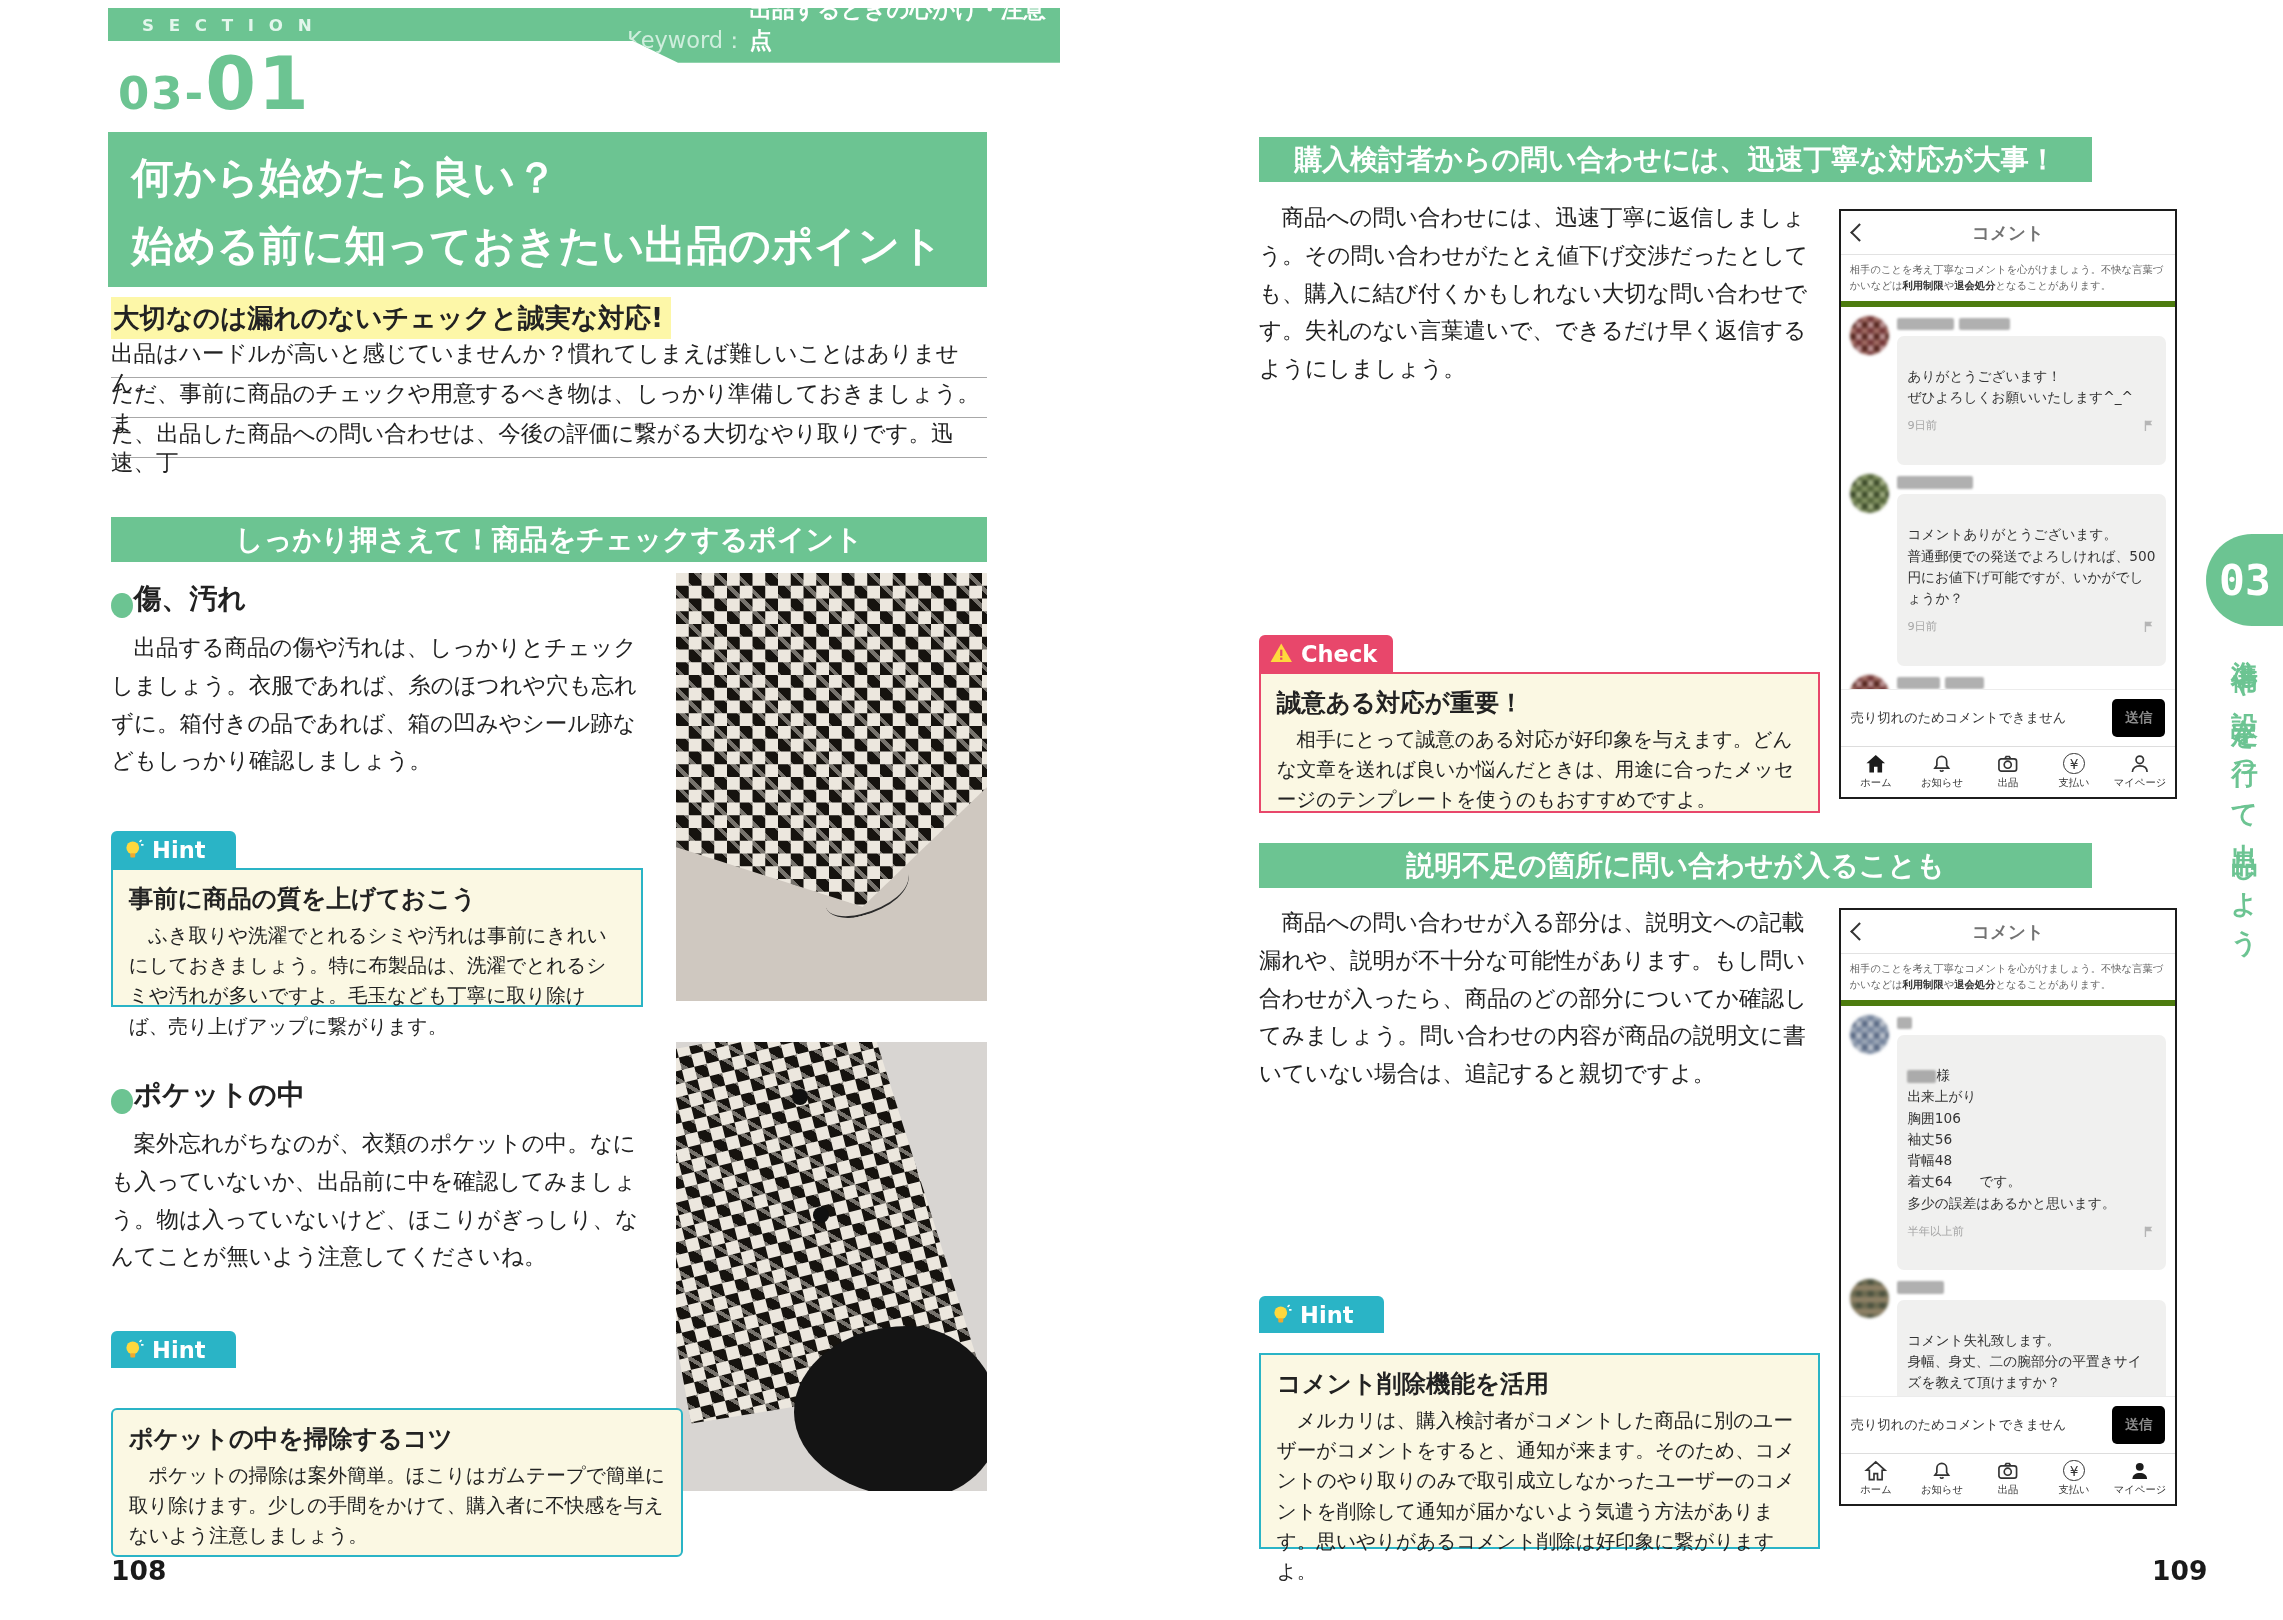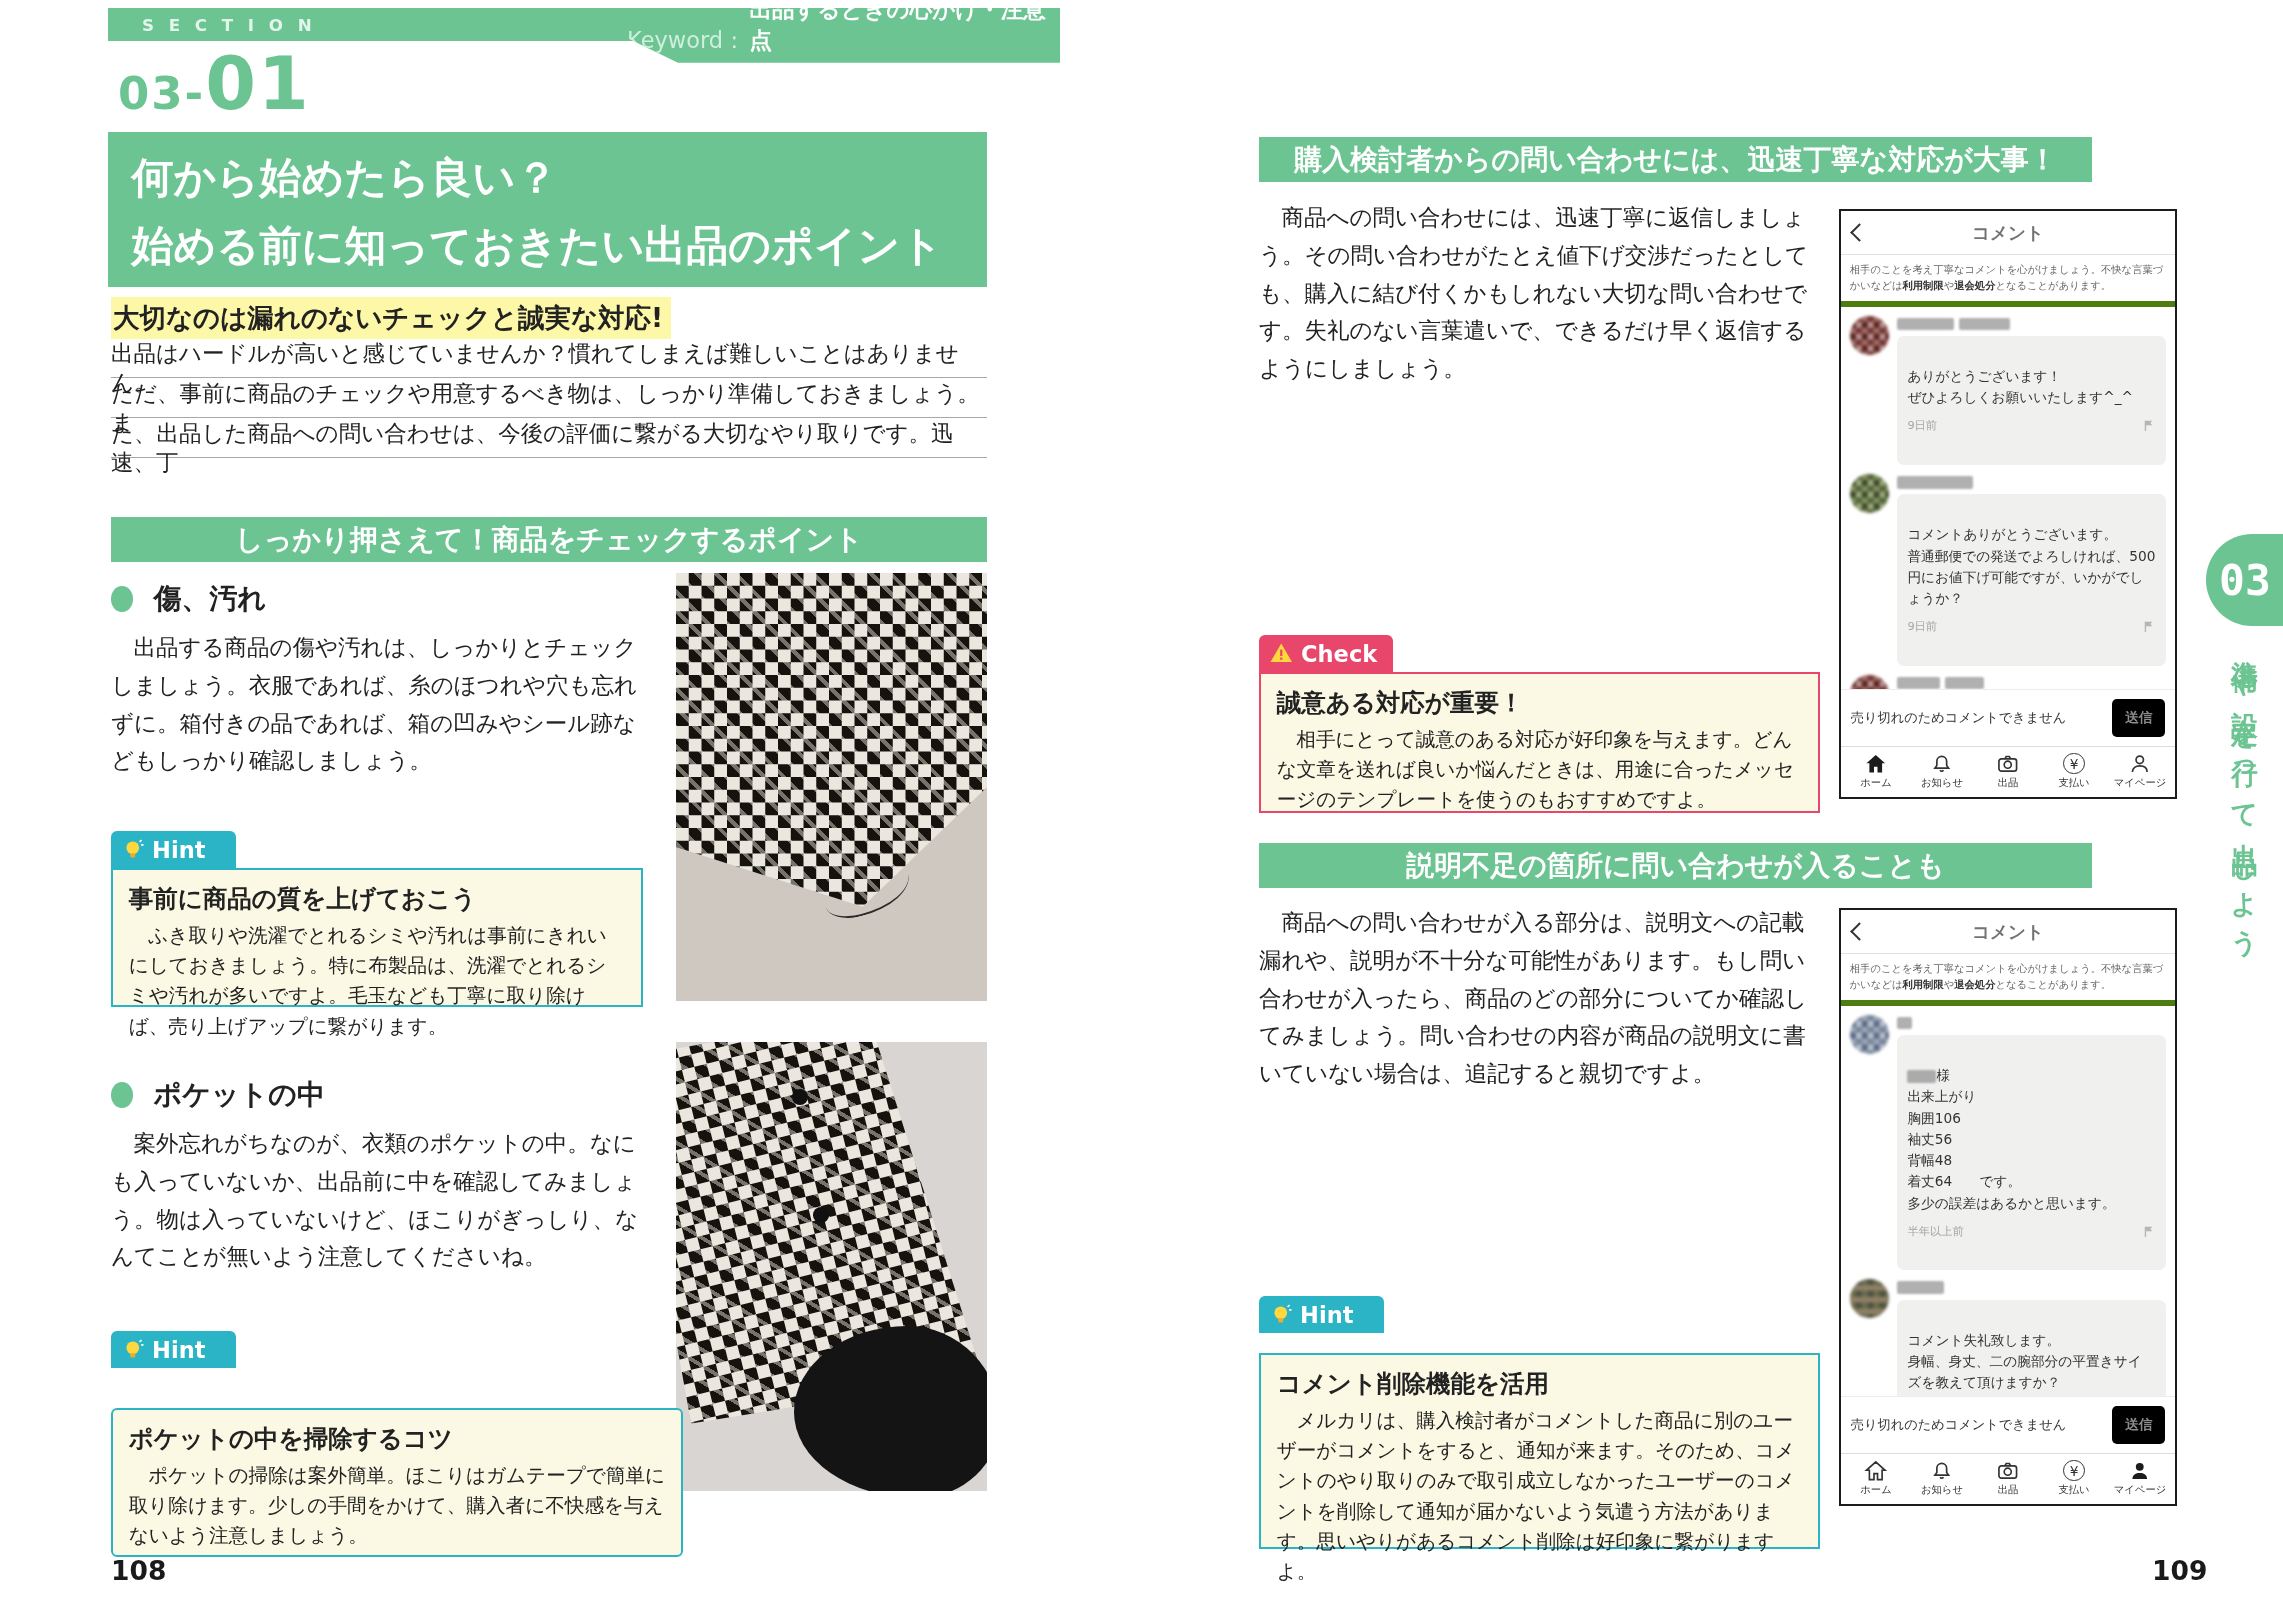--- a/index.html
+++ b/index.html
@@ -22,21 +22,21 @@
   .sec-num .large{font-size:73px;font-weight:bold;letter-spacing:2px;}
   
   .title-block{left:108px;top:132px;width:879px;height:155px;background:#6cc492;color:#fff;
     font-weight:bold;font-size:42px;line-height:1.62;padding:11.8px 0 0 23.5px;box-sizing:border-box;}
   .highlight{left:111px;top:297px;font-size:26.5px;font-weight:bold;background:#fdf7a8;padding:2.9px 7.8px 2.9px 2px;}
   .lead{left:111px;top:339px;width:876px;font-size:22.5px;}
   .lead-line{height:31px;line-height:29px;border-bottom:1.5px solid #a8a8a8;padding-bottom:6.9px;margin-bottom:1px;}
   .green-heading{background:#6cc492;color:#fff;font-size:28px;font-weight:bold;text-align:center;
     height:45px;line-height:45px;}
   .gh-left{left:111px;top:517px;width:876px;}
-  .subhead{font-size:28px;font-weight:bold;display:flex;align-items:center;gap:21px;}
+  .subhead{font-size:28px;font-weight:bold;display:flex;align-items:flex-end;gap:1px;}
   .bullet{width:21.6px;height:25.5px;border-radius:50%;background:#6cc492;display:inline-block;flex:0 0 auto;}
   .sub1-head{left:111px;top:580px;}
   .sub1-body{left:111px;top:629px;width:541px;font-size:22.5px;line-height:1.66;}
   .sub2-head{left:111px;top:1076px;}
   .sub2-body{left:111px;top:1125px;width:541px;font-size:22.5px;line-height:1.66;}
   .para{font-size:22.5px;line-height:1.68;}
   
   .tabbox-tab{height:37px;border-radius:5.9px 5.9px 0 0;color:#fff;font-weight:bold;font-size:22.5px;
     display:flex;align-items:center;gap:7.8px;padding:0 15.7px 0 9.8px;box-sizing:border-box;width:max-content;min-width:125px;}
   .hint-tab{background:#2ab4c6;}

